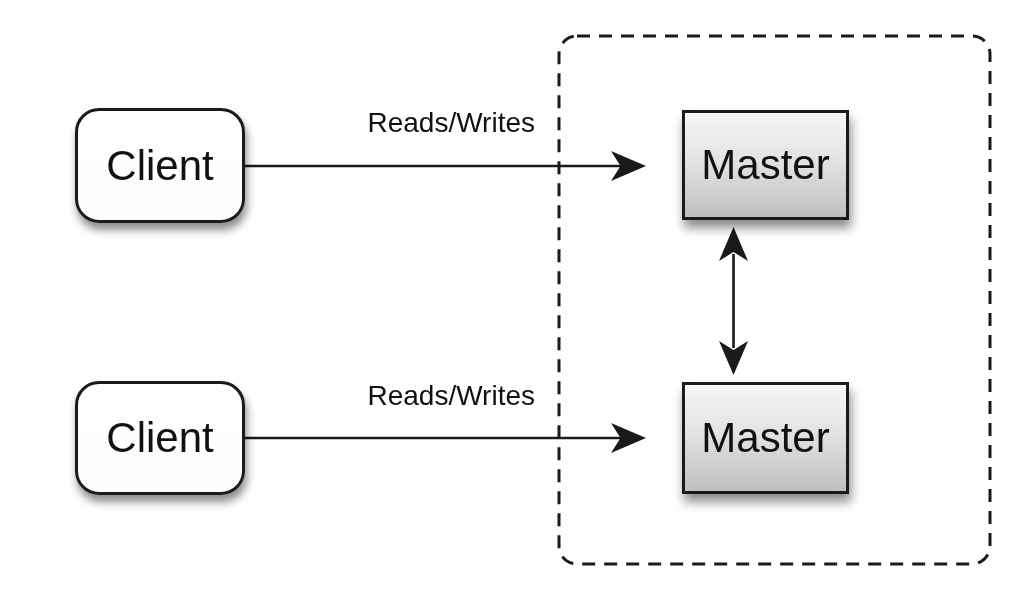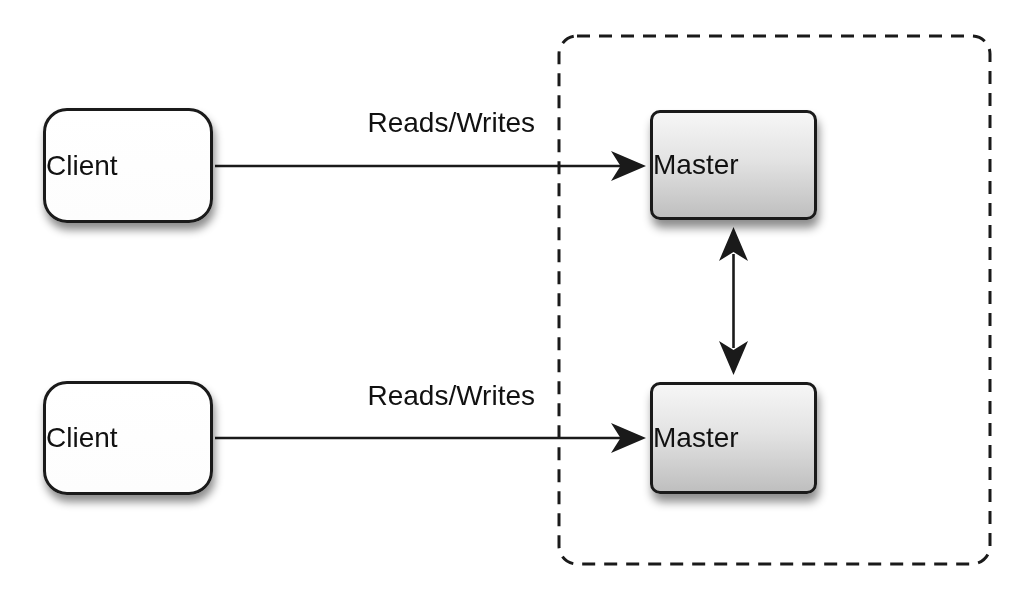--- a/index.html
+++ b/index.html
@@ -21,39 +21,41 @@
     left: 0;
     top: 0;
     width: 1028px;
     height: 610px;
     z-index: 1;
   }
   .node {
     position: absolute;
     display: flex;
     align-items: center;
+    justify-content: center;
     box-sizing: border-box;
     border: 3px solid #1a1a1a;
-    font-size: 28px;
+    font-size: 42px;
     line-height: 1;
     z-index: 2;
+    margin-left: 32px;
   }
   .node-client {
     left: 43px;
     width: 170px;
     border-radius: 24px;
     background: linear-gradient(180deg, #ffffff 0%, #fdfdfd 100%);
     box-shadow: 2px 7px 9px rgba(0, 0, 0, 0.45);
   }
   .node-client.pos-top { top: 108px; height: 115px; }
   .node-client.pos-bottom { top: 381px; height: 114px; }
   .node-master {
     left: 650px;
     width: 167px;
-    border-radius: 10px;
+    border-radius: 0;
     background: linear-gradient(180deg, #f6f6f6 0%, #e3e3e3 45%, #bfbfbf 100%);
     box-shadow: 2px 8px 10px rgba(0, 0, 0, 0.45);
   }
   .node-master.pos-top { top: 110px; height: 110px; }
   .node-master.pos-bottom { top: 382px; height: 112px; }
   .edge-label {
     position: absolute;
     font-size: 28px;
     line-height: 1;
     text-align: right;

